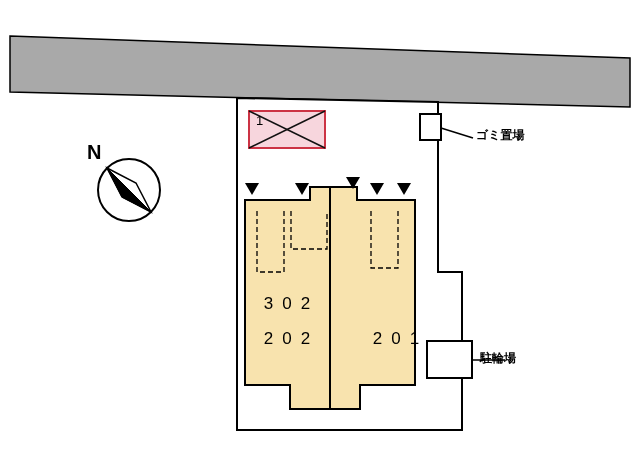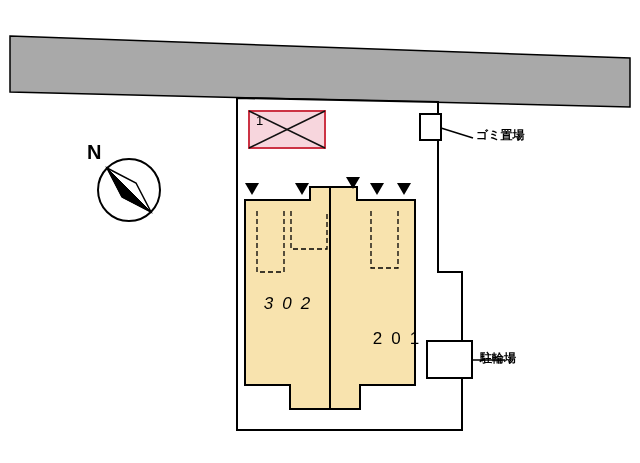--- a/index.html
+++ b/index.html
@@ -8,21 +8,21 @@
     font-family:"Liberation Sans","DejaVu Sans",sans-serif;overflow:hidden;color:#000;
   }
   .stage svg{position:absolute;left:0;top:0;}
   .lbl{position:absolute;color:#000;white-space:nowrap;line-height:1.15;}
   .n-label{left:87px;top:141px;font-size:20px;font-weight:bold;}
   .parking-number{left:256px;top:114px;font-size:13px;font-weight:normal;}
   .room{
     position:absolute;width:86px;text-align:center;font-size:17px;
     letter-spacing:9px;padding-left:9px;box-sizing:border-box;
   }
-  .room-302{left:244px;top:294px;font-style:italic;}
+  .room-302{left:244px;top:294px;}
   .room-202{left:244px;top:329px;}
   .room-301{left:330px;top:294px;}
   .room-201{left:330px;top:329px;margin-left:23px;}
   .jp-label{font-size:12px;font-weight:bold;}
   .garbage-label{left:476px;top:129px;}
   .bicycle-label{left:480px;top:352px;}
 </style>
 </head>
 <body>
 
@@ -61,18 +61,19 @@
       <circle cx="129" cy="190" r="31" fill="none" stroke="#000000" stroke-width="2"></circle>
       <polygon points="107,168 136,183 151,212 122,197" fill="#ffffff" stroke="#000000" stroke-width="1.5"></polygon>
       <polygon points="107,168 122,197 151,212" fill="#000000" stroke="#000000" stroke-width="1"></polygon>
     </g>
   </svg>
 
   <div class="lbl n-label">N</div>
   <div class="lbl parking-number">1</div>
 
   <div class="lbl room room-302">302</div>
+  <div class="lbl room room-202">202</div>
   <div class="lbl room room-201">201</div>
 
   <div class="lbl jp-label garbage-label">ゴミ置場</div>
   <div class="lbl jp-label bicycle-label">駐輪場</div>
 
 </div>
 
 </body></html>

